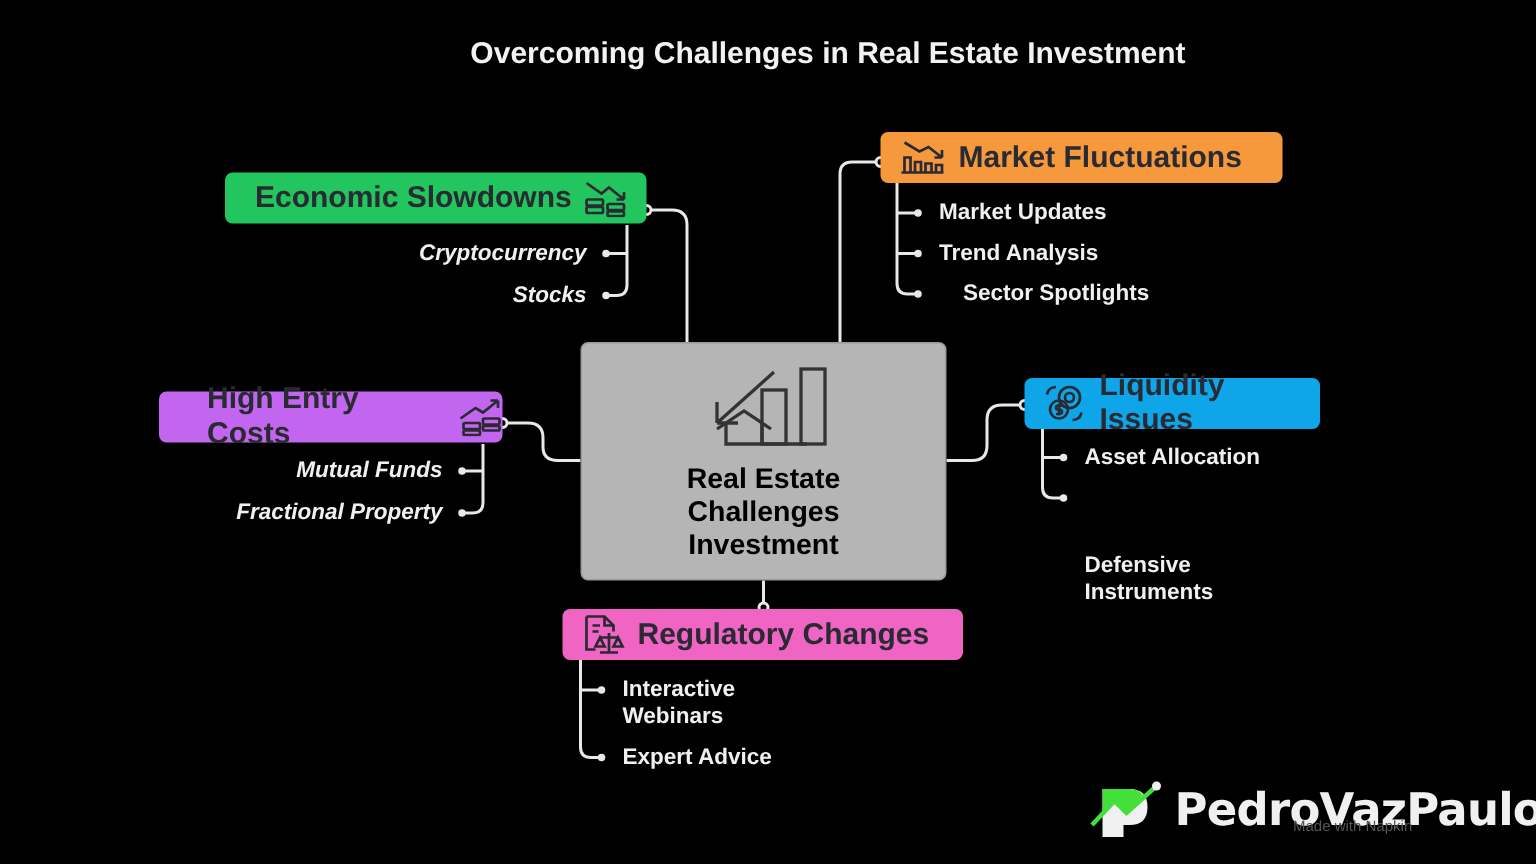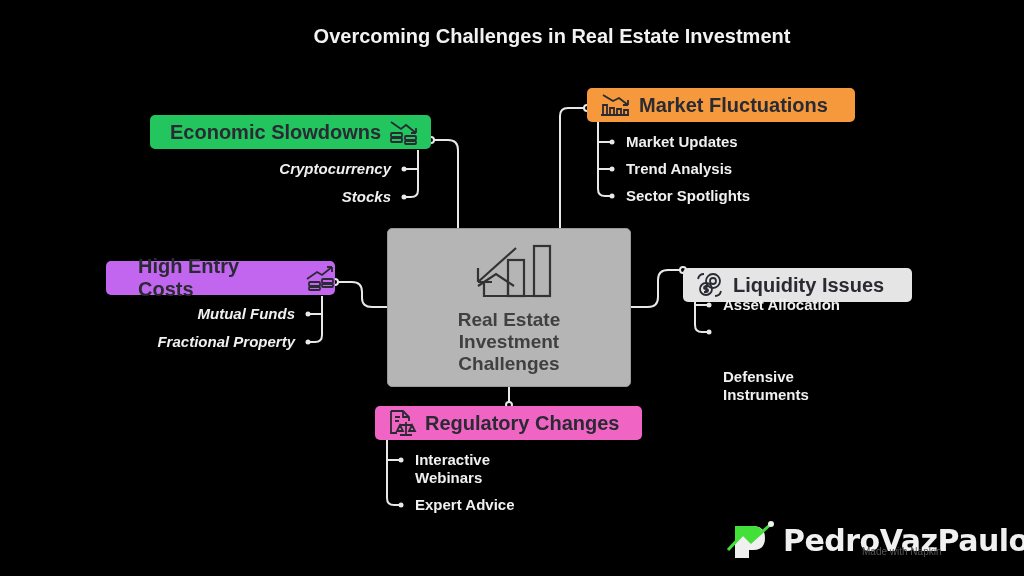--- a/index.html
+++ b/index.html
@@ -3,21 +3,21 @@
 <meta charset="utf-8">
 <style>
   html,body{margin:0;padding:0;background:#000;}
   body{width:1024px;height:576px;position:relative;overflow:hidden;font-family:"Liberation Sans","DejaVu Sans",sans-serif;}
   .title{position:absolute;left:0;width:1024px;top:25px;text-align:center;color:#f2f2f2;font-weight:bold;font-size:20px;padding-left:40px;}
   .node{position:absolute;border-radius:5px;height:34px;display:flex;align-items:center;box-sizing:border-box;color:#2a2a33;font-weight:bold;font-size:20px;gap:8px;}
   .node svg{flex:none;}
   .sub{position:absolute;color:#f0f0f0;font-weight:bold;font-size:15px;line-height:18px;}
   .sub.r{text-align:right;font-style:italic;}
   .center{position:absolute;left:387px;top:228px;width:244px;height:159px;background:#b5b5b5;border-radius:5px;border:1px solid #999;box-sizing:border-box;}
-  .center .label{position:absolute;left:0;right:0;top:80px;text-align:center;font-weight:bold;font-size:19px;line-height:22px;color:#404040;}
+  .center .label{position:absolute;left:0;right:0;top:80px;text-align:center;font-weight:bold;font-size:19px;line-height:22px;color:#000000;}
   svg.lines{position:absolute;left:0;top:0;}
   .logo{position:absolute;left:725px;top:520px;display:flex;align-items:center;gap:8px;}
   .logo-text{color:#f0f0f0;font-weight:bold;font-size:30px;font-family:"DejaVu Sans","Liberation Sans",sans-serif;letter-spacing:-0.5px;}
   .watermark{position:absolute;left:862px;top:546px;color:#555;font-size:10px;}
 </style>
 </head>
 <body>
 
 <div class="title">Overcoming Challenges in Real Estate Investment</div>
 
@@ -70,22 +70,22 @@
 
 <div class="center">
   <svg style="position:absolute;left:88px;top:15px" width="80" height="56" viewBox="0 0 80 56" fill="none" stroke="#333" stroke-width="2.2">
     <path d="M40 4 L2 38 M2 38 V24 M2 38 H16"></path>
     <path d="M2 42 L20 30 L38 42 M8 38 V52 H62 M32 38 V52"></path>
     <rect x="32" y="16" width="16" height="36"></rect>
     <rect x="58" y="2" width="16" height="50"></rect>
   </svg>
   <div class="label">
     <div>Real Estate</div>
+    <div>Challenges</div>
     <div>Investment</div>
-    <div>Challenges</div>
   </div>
 </div>
 
 <div class="node" style="left:150px;top:115px;width:281px;background:#22c55e;padding-left:20px;">
   <span>Economic Slowdowns</span>
   <svg width="30" height="26" viewBox="0 0 30 26" fill="none" stroke="#2a2a33" stroke-width="1.8">
     <path d="M2 3 L12 10 L17 6 L27 14 M27 14 V9 M27 14 H22"></path>
     <rect x="2" y="14" width="11" height="4" rx="1"></rect>
       <rect x="2" y="19" width="11" height="4" rx="1"></rect>
     <rect x="16" y="17" width="11" height="4" rx="1"></rect>
@@ -97,36 +97,36 @@
 
 <div class="node" style="left:587px;top:88px;width:268px;background:#f5993c;padding-left:12px;">
   <svg width="32" height="24" viewBox="0 0 32 24" fill="none" stroke="#2a2a33" stroke-width="1.8">
     <path d="M4 2 L14 8 L20 5 L29 12 M29 12 V7 M29 12 H24"></path>
     <path d="M2 22 H30 M4 22 V12 H8 V22 M11 22 V15 H15 V22 M18 22 V16 H22 V22 M25 22 V17 H29 V22"></path>
   </svg>
   <span>Market Fluctuations</span>
 </div>
 <div class="sub" style="left:626px;top:133px;">Market Updates</div>
 <div class="sub" style="left:626px;top:160px;">Trend Analysis</div>
-<div class="sub" style="left:626px;top:187px;">Sector Spotlights</div>
+<div class="sub" style="left:642px;top:187px;">Sector Spotlights</div>
 
 <div class="node" style="left:106px;top:261px;width:229px;background:#c266f0;padding-left:32px;">
   <span>High Entry Costs</span>
   <svg width="30" height="26" viewBox="0 0 30 26" fill="none" stroke="#2a2a33" stroke-width="1.8">
     <path d="M2 14 L12 7 L17 10 L27 2 M27 2 V7 M27 2 H22"></path>
     <rect x="4" y="17" width="11" height="4" rx="1"></rect>
       <rect x="4" y="22" width="11" height="3" rx="1"></rect>
     <rect x="17" y="14" width="11" height="4" rx="1"></rect>
       <rect x="17" y="19" width="11" height="3" rx="1"></rect>
   </svg>
 </div>
 <div class="sub r" style="left:100px;width:195px;top:305px;">Mutual Funds</div>
 <div class="sub r" style="left:100px;width:195px;top:333px;">Fractional Property</div>
 
-<div class="node" style="left:683px;top:268px;width:229px;background:#e5e5e5;padding-left:12px;">
+<div class="node" style="left:683px;top:252px;width:197px;background:#0ea5e9;padding-left:12px;">
   <svg width="30" height="28" viewBox="0 0 30 28" fill="none" stroke="#2a2a33" stroke-width="1.8">
     <circle cx="18" cy="10" r="7"></circle>
       <circle cx="18" cy="10" r="3"></circle>
     <circle cx="11" cy="18" r="6"></circle>
     <path d="M11 14 V22 M13 15.5 H10 Q9 15.5 9 17 Q9 18 11 18 Q13 18 13 19.5 Q13 21 11 21 H9"></path>
     <path d="M3 8 Q4 3 9 3 M26 20 Q25 25 20 25"></path>
   </svg>
   <span>Liquidity Issues</span>
 </div>
 <div class="sub" style="left:723px;top:296px;">Asset Allocation</div>

